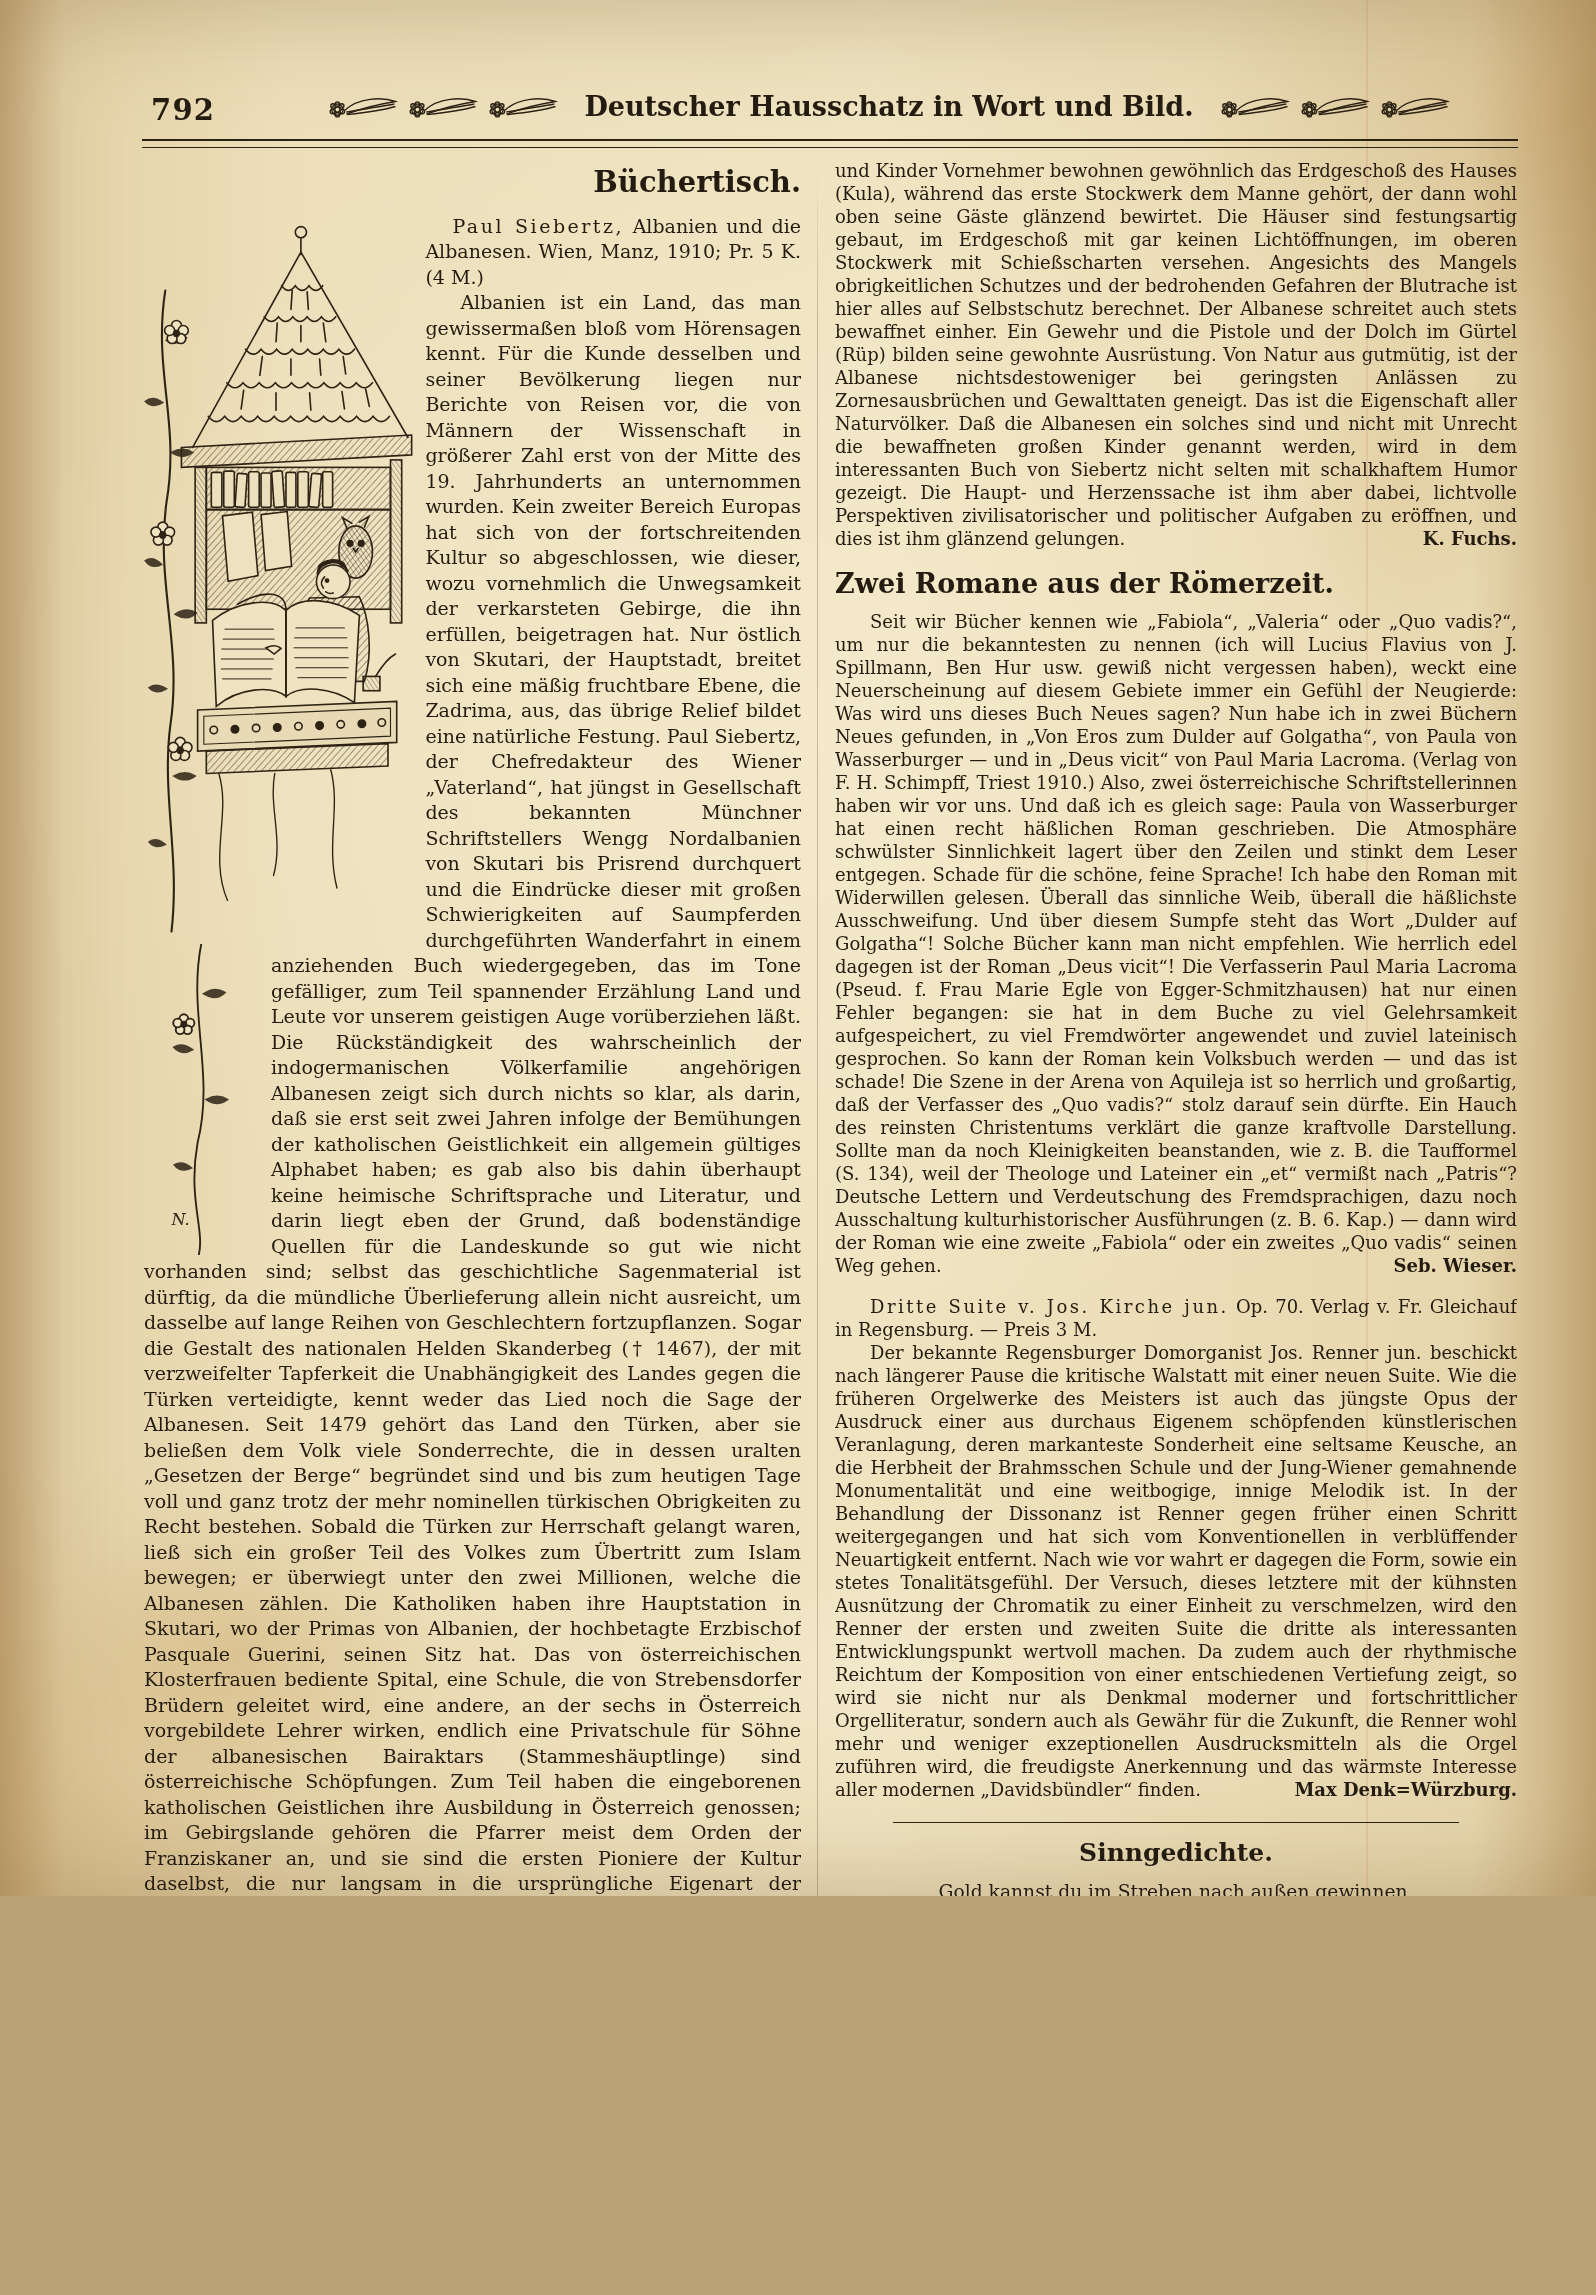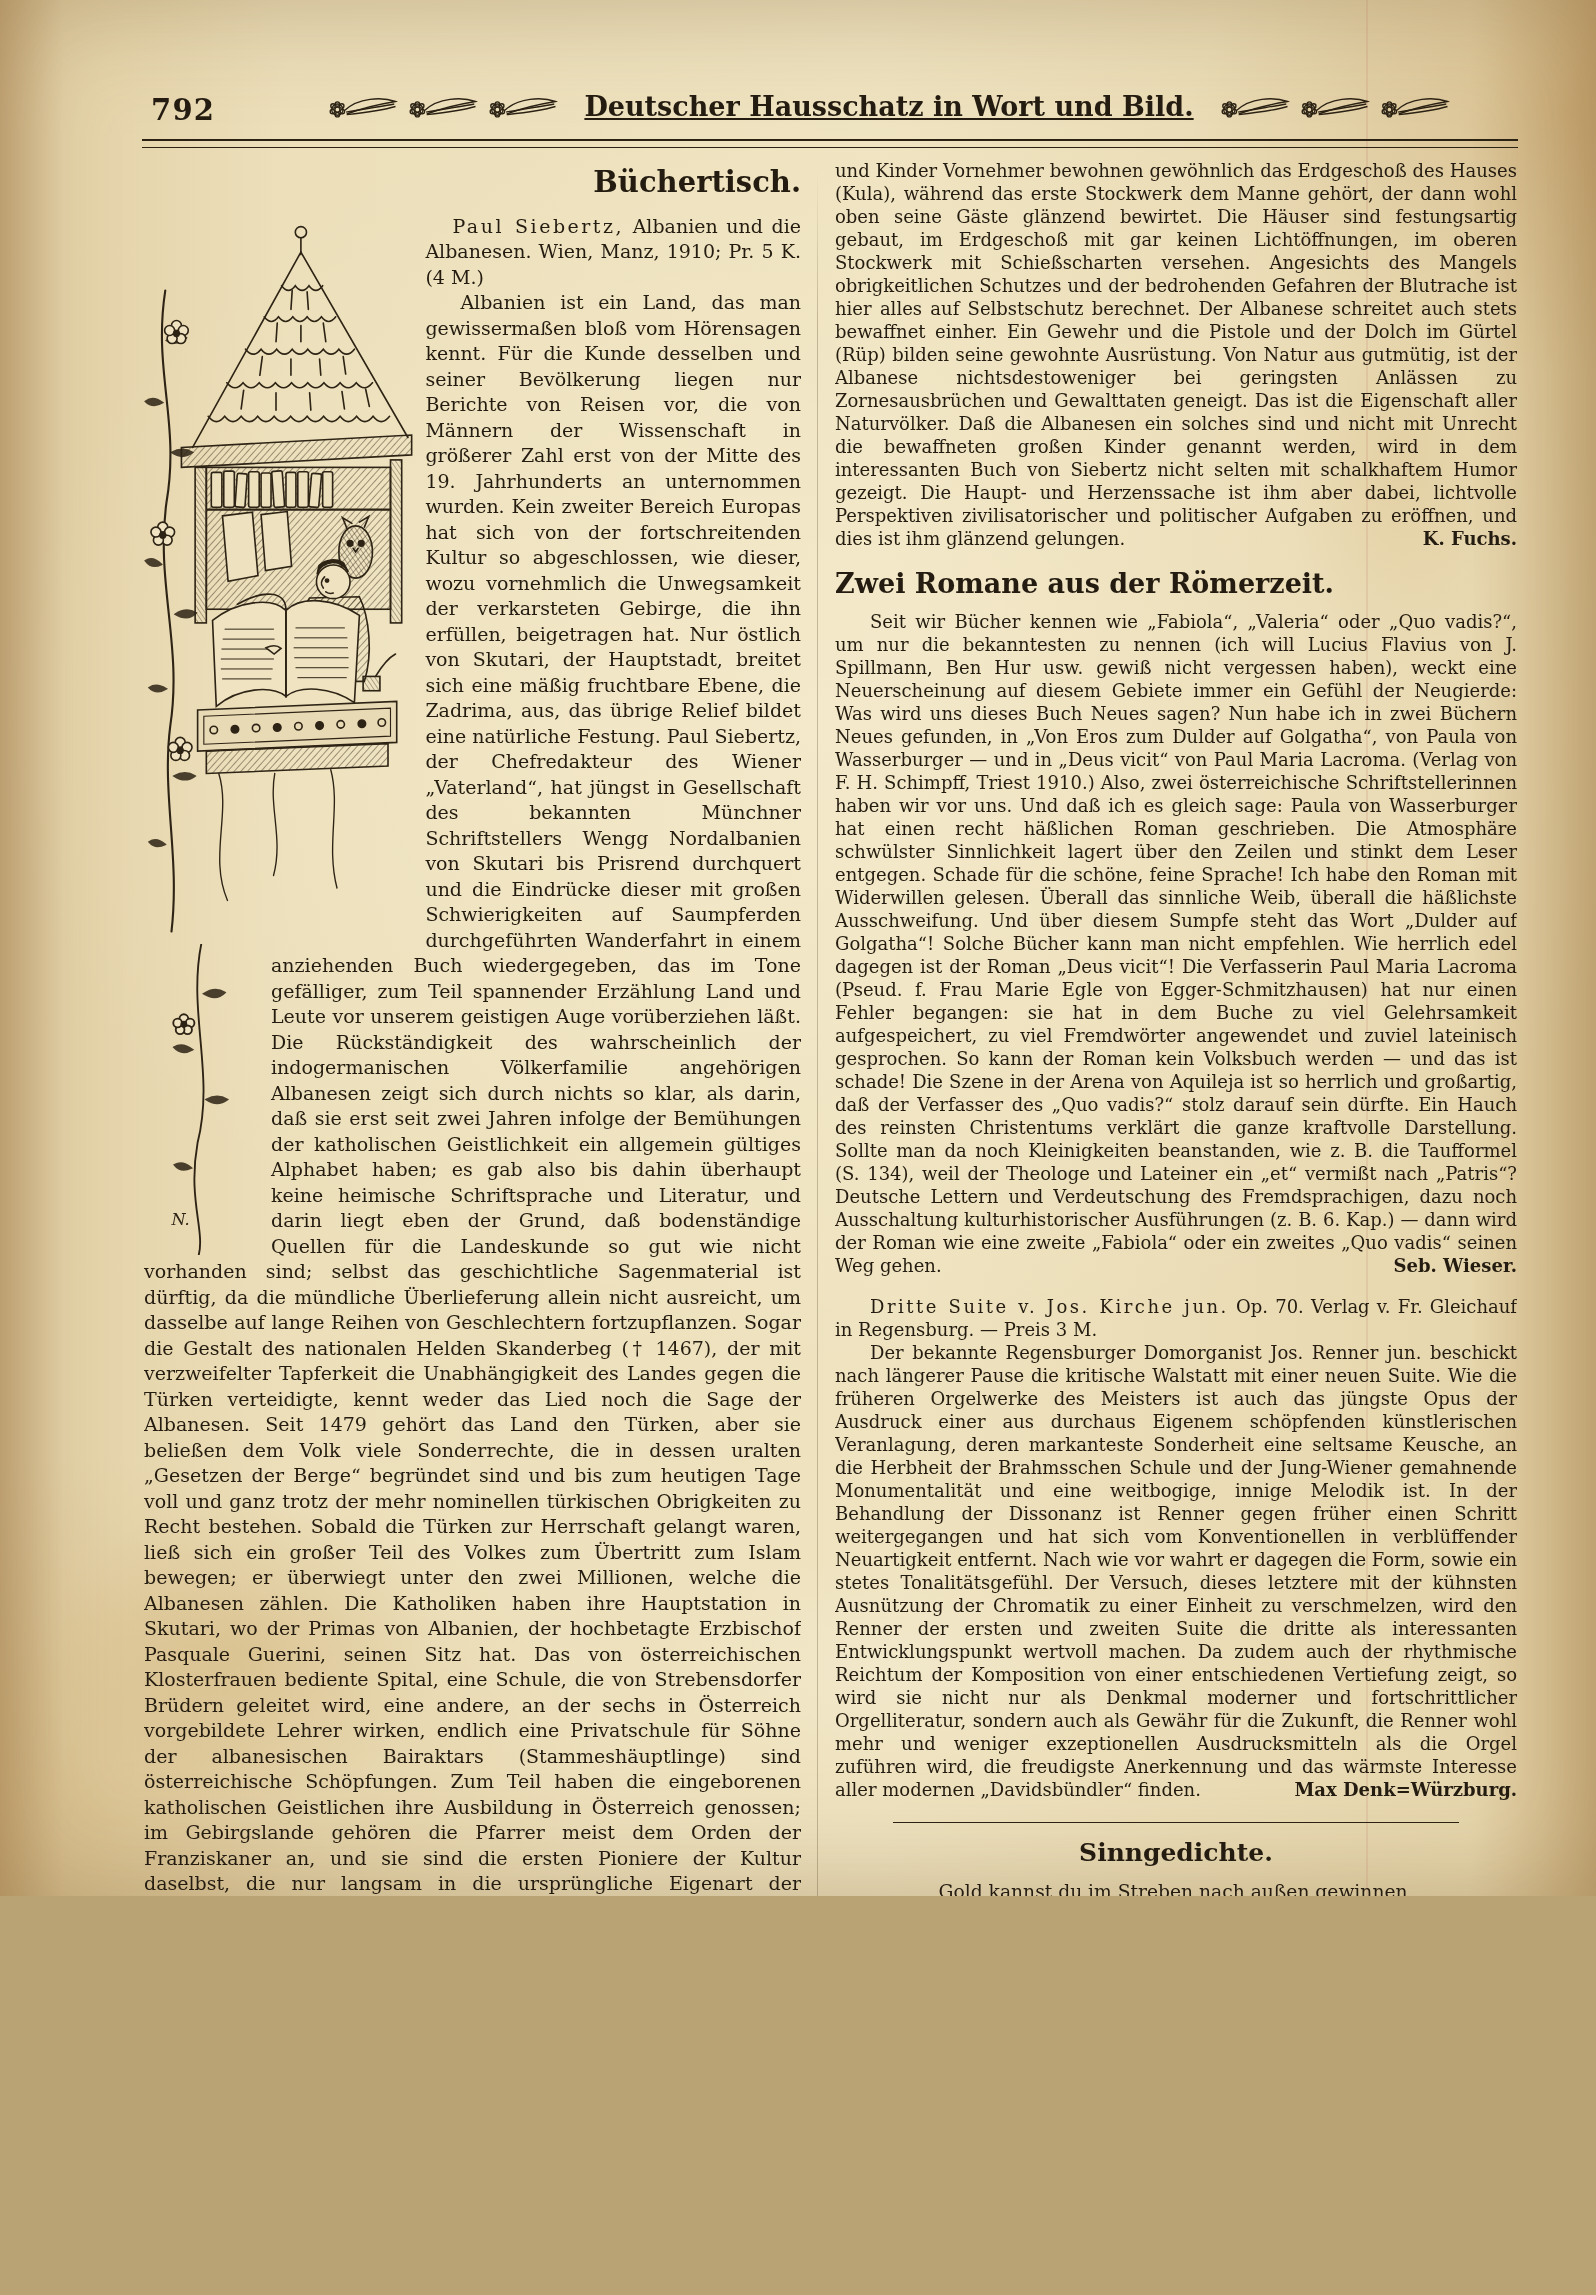--- a/index.html
+++ b/index.html
@@ -13,21 +13,21 @@
       linear-gradient(90deg,#cdb183 0,#e4d2a8 4%,#ecdfba 18%,#efe3c0 55%,#e7d7ae 92%,#cfb483 100%),
       #e9d9b4;
     box-shadow: inset 0 0 112px rgba(110,75,25,.35);
   }
   .stain{position:absolute;pointer-events:none;}
   .stain.s1{left:-37px;bottom:25px;width:560px;height:435px;background:radial-gradient(closest-side,rgba(196,158,92,.30),transparent 70%);}
   .stain.s2{right:37px;top:187px;width:323px;height:560px;background:radial-gradient(closest-side,rgba(205,170,110,.22),transparent 70%);}
   .stain.s3{left:560px;bottom:75px;width:684px;height:311px;background:radial-gradient(closest-side,rgba(245,238,214,.5),transparent 70%);}
   .fold{position:absolute;top:0;left:1366px;width:1.9px;height:100%;background:rgba(186,110,100,.16);}
   .page-number{position:absolute;left:151px;top:93px;font-size:29px;font-weight:bold;letter-spacing:1.2px;}
-  .masthead{position:absolute;top:91px;left:292px;width:1194px;display:flex;justify-content:center;align-items:center;gap:20px;text-decoration:underline;}
+  .masthead{position:absolute;top:91px;left:292px;width:1194px;display:flex;justify-content:center;align-items:center;gap:20px;}
   .masthead .title{font-size:27px;font-weight:bold;white-space:nowrap;padding:0 6.2px;}
   .orn-group{display:flex;gap:10px;align-items:center;}
   .double-rule{position:absolute;left:142px;top:139px;width:1376px;height:5.6px;border-top:2.5px solid #2b2214;border-bottom:1.9px solid #2b2214;}
   .col-divider{position:absolute;left:817px;top:167px;width:1.2px;height:1978px;background:linear-gradient(rgba(70,52,26,.0),rgba(70,52,26,.28) 8%,rgba(70,52,26,.28) 92%,rgba(70,52,26,0));}
   .col-left{position:absolute;left:144px;top:167px;width:657px;height:2016px;overflow:hidden;text-align:justify;font-size:19px;line-height:25.5px;}
   .col-right{position:absolute;left:835px;top:159px;width:682px;height:2072px;overflow:hidden;text-align:justify;font-size:18px;line-height:23px;}
   h1.sect{font-size:29px;font-weight:bold;text-align:right;margin:0 0 15px 0;line-height:1.1;}
   h2.sect{font-size:27px;font-weight:bold;text-align:left;margin:18.7px 0 11.2px 0;line-height:1.1;}
   h3.sect{font-size:25px;font-weight:bold;text-align:center;margin:16px 0 11.2px 0;line-height:1.1;}
   p{margin:0;}

